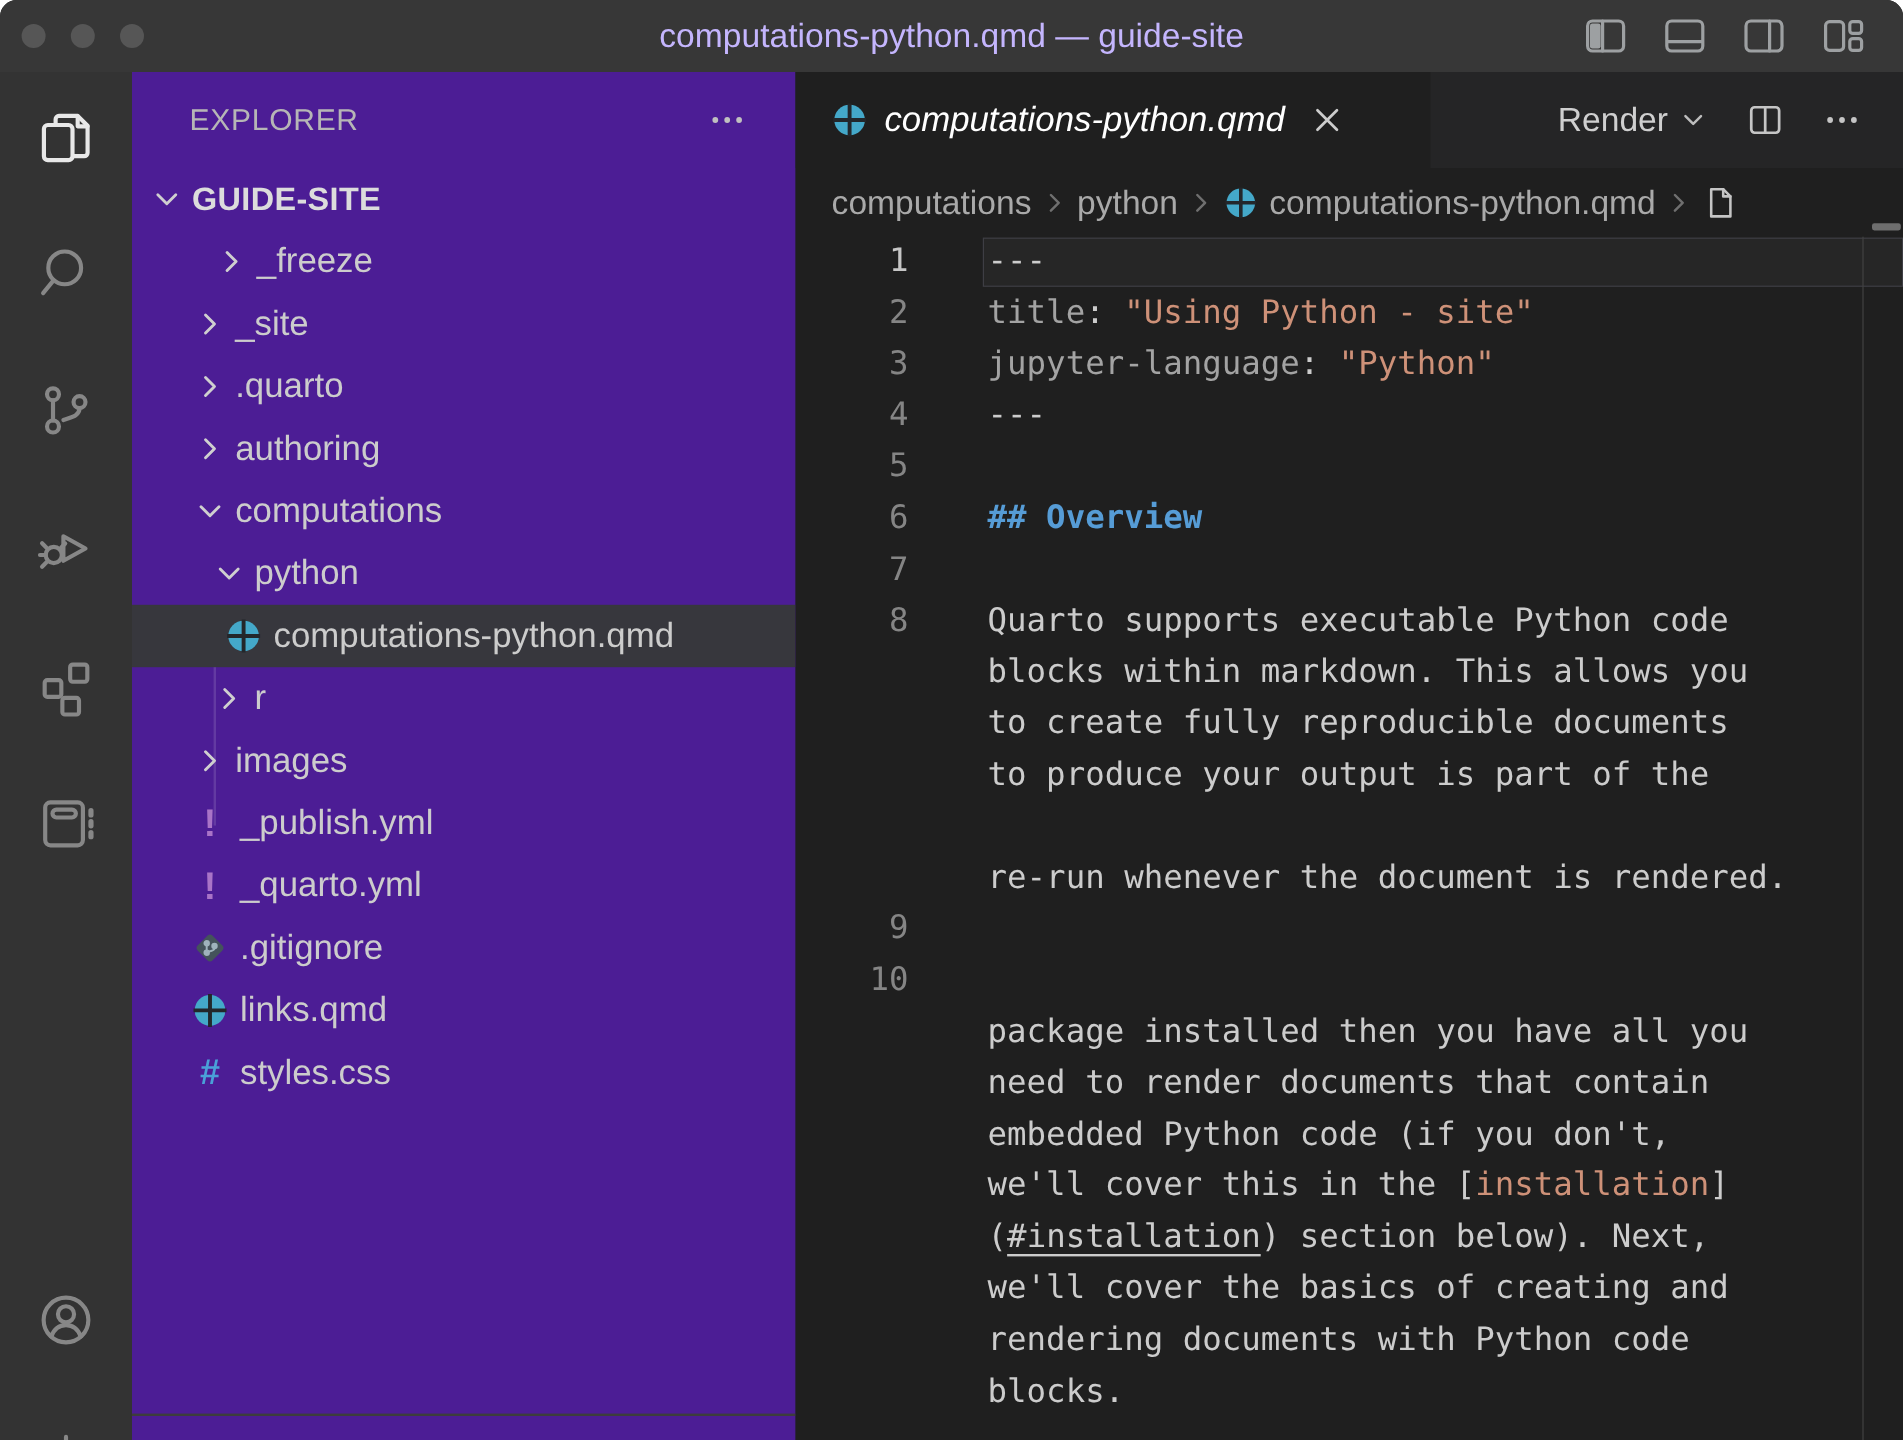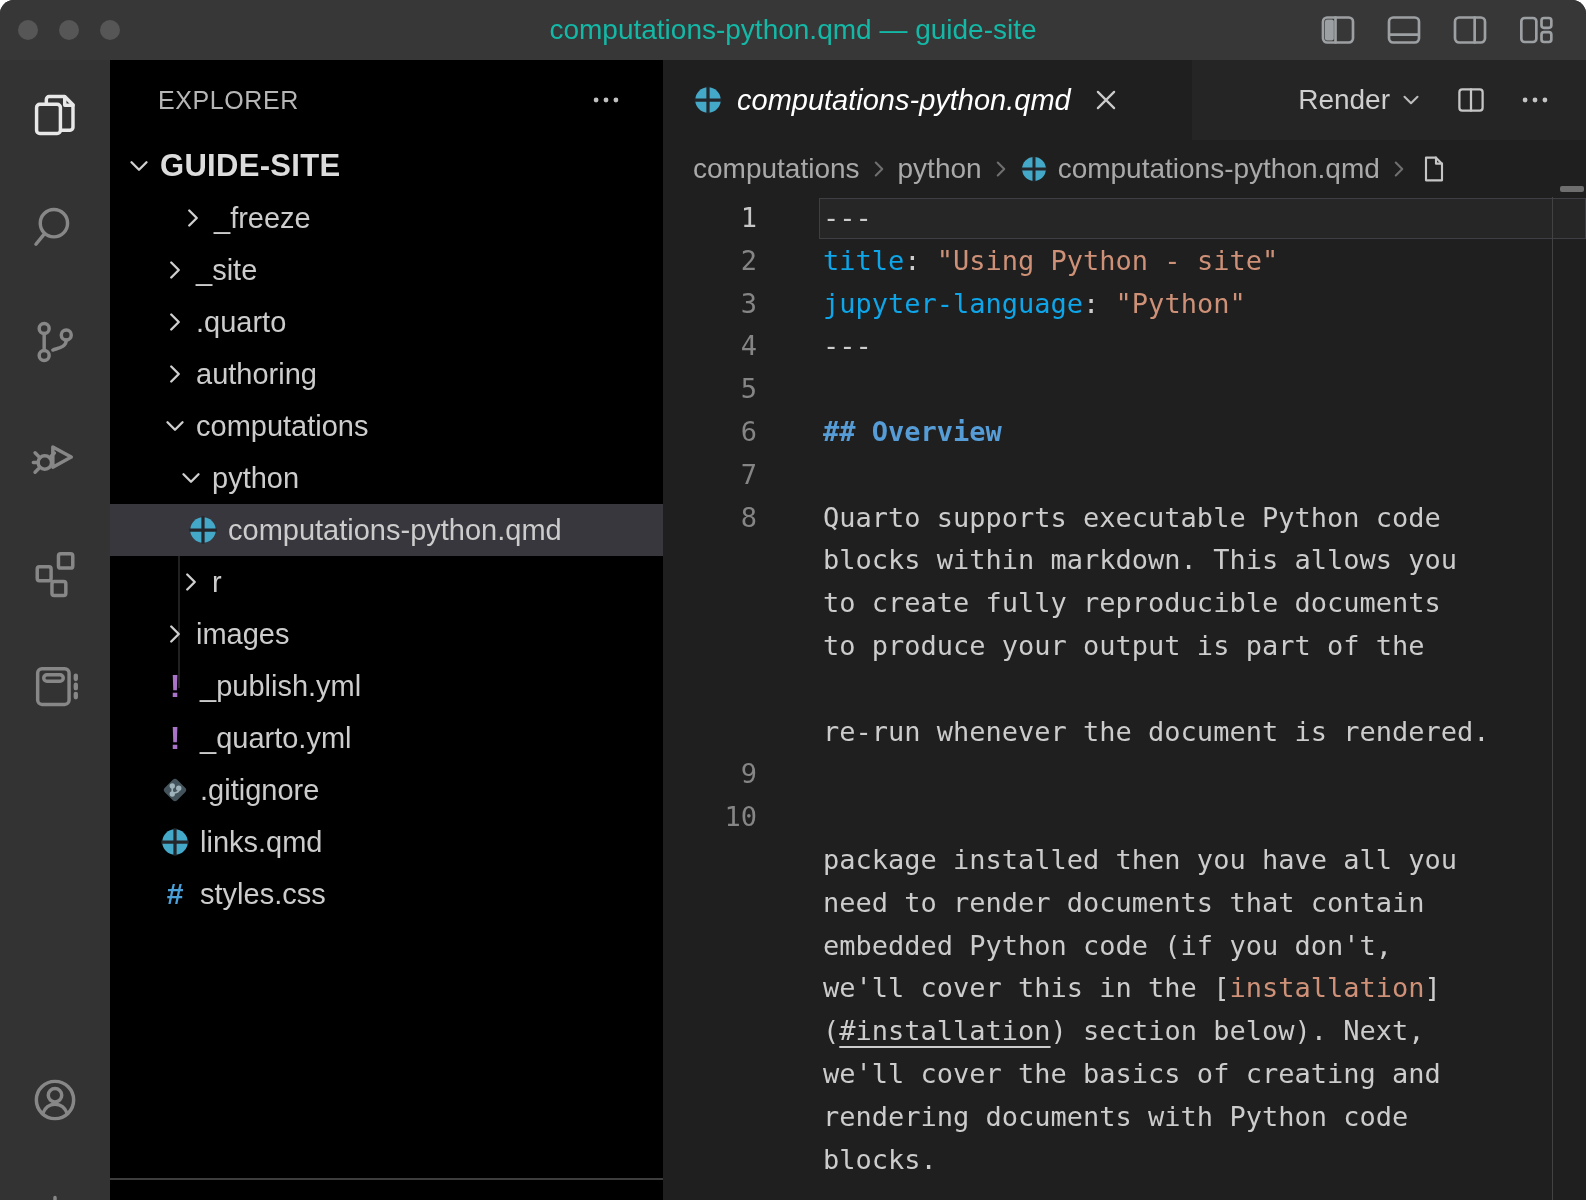--- a/index.html
+++ b/index.html
@@ -3,42 +3,42 @@
 <meta charset="utf-8">
 <style>
   html,body{margin:0;padding:0;background:#ffffff;}
   *{box-sizing:border-box;}
   .window{position:relative;width:1586px;height:1200px;background:#1f1f1f;overflow:hidden;
     border-radius:14px 14px 0 0;font-family:"Liberation Sans",sans-serif;-webkit-font-smoothing:antialiased;}
   
   .titlebar{position:absolute;top:0;left:0;right:0;height:60px;background:#373737;display:flex;align-items:center;}
   .traffic{position:absolute;left:18px;top:0;height:60px;display:flex;align-items:center;gap:21px;}
   .tl{width:20px;height:20px;border-radius:50%;background:#565656;}
-  .win-title{flex:1;text-align:center;font-size:28px;color:#14b8a6;}
+  .win-title{flex:1;text-align:center;font-size:28px;color:#c4b5fd;}
   .win-controls{position:absolute;right:30px;top:0;height:60px;display:flex;align-items:center;gap:26px;color:#9da0a2;}
   .win-controls .icon{width:40px;height:40px;}
   
   .main{position:absolute;top:60px;left:0;right:0;bottom:0;display:flex;}
   
   .activitybar{position:relative;width:110px;background:#333333;flex:none;}
   .ab-item{position:absolute;left:29px;width:52px;height:52px;color:#878787;}
   .ab-item.active{color:#e8e8e8;}
   .icon{display:inline-flex;align-items:center;justify-content:center;}
   .icon svg{width:100%;height:100%;}
   
-  .sidebar{position:relative;width:553px;background:#000000;flex:none;overflow:hidden;}
+  .sidebar{position:relative;width:553px;background:#4c1d95;flex:none;overflow:hidden;}
   .sb-header{position:absolute;top:0;left:0;right:0;height:80px;display:flex;align-items:center;padding:0 40px 0 48px;}
   .sb-title{font-size:25px;color:#b6b6b6;letter-spacing:.6px;}
   .sb-more{margin-left:auto;width:34px;height:34px;color:#c0c0c0;}
   .tree{position:absolute;top:80px;left:0;right:0;}
   .trow{position:relative;height:52px;display:flex;align-items:center;font-size:29px;color:#cccccc;white-space:nowrap;}
   .trow.selected{background:#37373d;}
   .trow .twirl{width:30px;height:30px;color:#cfcfcf;flex:none;margin-right:6px;}
   .trow .ficon{width:30px;height:30px;flex:none;margin-right:10px;font-weight:bold;}
-  .trow.root .tlabel{font-weight:700;font-size:31px;color:#dcdcdc;letter-spacing:.3px;}
+  .trow.root .tlabel{font-weight:700;font-size:27px;color:#dcdcdc;letter-spacing:.3px;}
   .glyph-yaml{color:#a974c7;font-size:32px;font-weight:700;justify-content:center;}
   .glyph-css{color:#4aa0d8;font-size:30px;font-weight:700;justify-content:center;}
   .indent-guide{position:absolute;left:68px;top:392px;width:2px;height:156px;background:rgba(255,255,255,0.13);}
   .outline-sep{position:absolute;left:0;right:0;top:1118px;height:2px;background:#3d3d3d;}
   .outline-row{position:absolute;left:0;right:0;top:1124px;height:52px;display:flex;align-items:center;}
   .outline-row .twirl{width:30px;height:30px;color:#cfcfcf;margin:0 6px 0 14px;}
   .outline-label{font-size:26px;font-weight:700;color:#bcbcbc;letter-spacing:.5px;}
   
   .editor{position:relative;flex:1;display:flex;flex-direction:column;background:#1f1f1f;overflow:hidden;}
   .tabbar{height:80px;background:#252526;display:flex;align-items:stretch;flex:none;}
@@ -57,21 +57,21 @@
   .bc-file{width:32px;height:32px;color:#c5c5c5;flex:none;}
   
   .code{position:relative;flex:1;font-family:"DejaVu Sans Mono",monospace;font-size:27px;overflow:hidden;}
   .ruler{position:absolute;right:33px;top:0;bottom:0;width:1px;background:#424242;}
   .curline{position:absolute;top:1px;height:41px;left:156px;right:0;border:1px solid #3e3e44;background:rgba(255,255,255,0.035);}
   .crow{position:relative;height:42.8px;line-height:42.8px;display:flex;white-space:pre;}
   .ln{width:94px;text-align:right;color:#858585;flex:none;}
   .crow.active .ln{color:#c6c6c6;}
   .ctext{padding-left:66px;}
   .tk-text{color:#cccccc}.tk-punct{color:#cccccc}
-  .tk-key{color:#0ea5e9}
+  .tk-key{color:#a3a3a3}
   .tk-str{color:#ce9178}.tk-code{color:#ce9178}.tk-link{color:#ce9178}
   .tk-heading{color:#569cd6;font-weight:700}
   .tk-und{color:#cccccc;text-decoration:underline;text-underline-offset:6px;text-decoration-thickness:2px;}
   .scrollmark{position:absolute;right:2px;top:126px;width:24px;height:6px;background:#6e6e6e;border-radius:2px;}
 </style>
 </head>
 <body>
 
 <div class="window">
 

